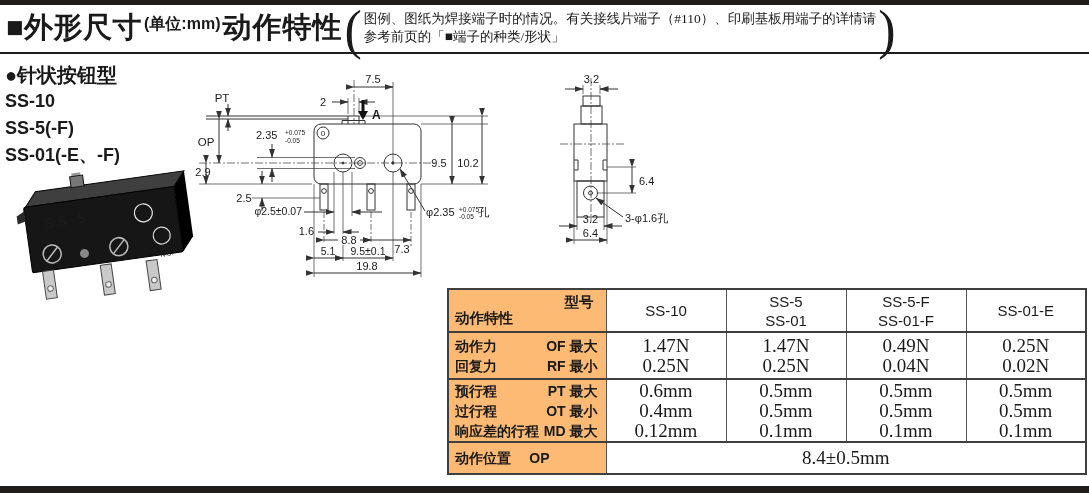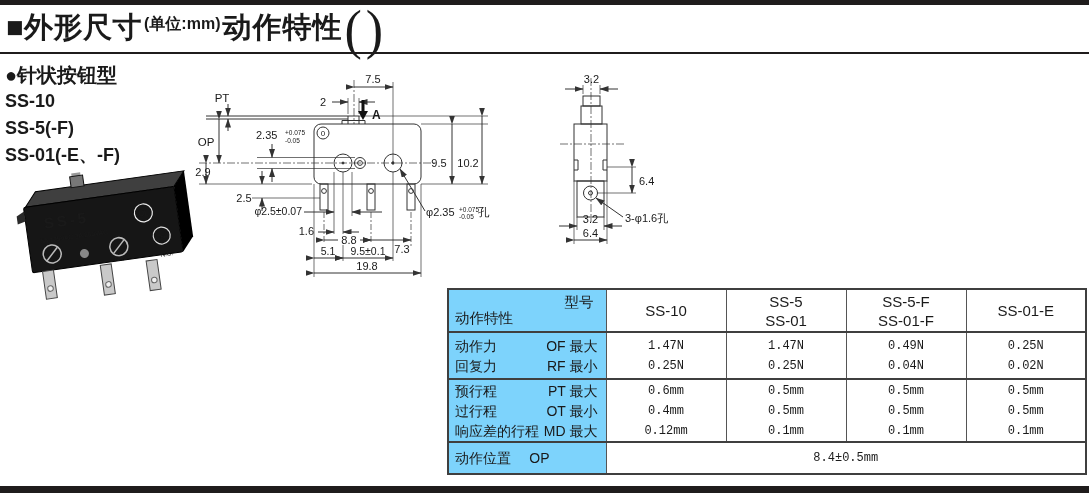--- a/index.html
+++ b/index.html
@@ -15,46 +15,50 @@
   .t-sub{font-size:29px;font-weight:bold;letter-spacing:1px;}
   .paren{font-size:52px;font-weight:400;font-family:"Liberation Serif",serif;
          transform:scaleY(1.05);margin:0 2px;line-height:44px;}
   .note{font-family:"Liberation Serif",serif;font-size:13.5px;line-height:18px;margin-top:2px;}
   .type-label{left:5px;top:62px;font-size:20px;font-weight:bold;}
   .models{left:5px;top:88px;font-size:18px;font-weight:bold;line-height:27px;}
   .spec{left:447px;top:288px;border-collapse:collapse;table-layout:fixed;width:638px;
         border:2px solid #3f3f3f;}
   .spec th,.spec td{border:1px solid #555;padding:0;vertical-align:middle;}
   .spec tr.sep td,.spec tr.sep th{border-top:2px solid #3f3f3f;}
-  .spec .lbl,.spec .corner{background:#7dd3fc;}
+  .spec .lbl,.spec .corner{background:#fdba74;font-weight:bold;}
   .spec th{font-size:15px;font-weight:normal;height:41px;line-height:19px;text-align:center;}
   .corner{position:relative;}
   .c-top{position:absolute;top:3px;right:12px;font-size:14.5px;}
   .c-bot{position:absolute;bottom:3px;left:6px;font-size:14.5px;}
   .lrow{display:flex;justify-content:space-between;padding:0 8px 0 6px;font-size:14px;line-height:20px;}
   .lrow .code{white-space:nowrap;text-align:right;}
-  .vals{text-align:center;font-family:Liberation Mono, monospace;font-size:12px;line-height:20px;}
+  .vals{text-align:center;font-family:Liberation Serif, serif;font-size:19px;line-height:20px;}
   td.vals div{line-height:20px;}
   .g1 td{height:45px;}
   .g2 td{height:61px;}
   .g3 td{height:30px;}
   svg text{font-family:"Liberation Sans",sans-serif;fill:#1a1a1a;}
   svg .dim{font-size:11px;}
   .hairline{stroke:#333;stroke-width:.7;fill:none;}
 </style>
 </head>
 <body>
 
 <div class="abs top-bar"></div>
 
 <div class="abs header">
   <span class="t-main">■外形尺寸</span>
   <span class="t-unit">(单位:mm)</span>
   <span class="t-sub">动作特性</span>
   <span class="paren">(</span>
+  <span class="note">
+    <span>图例、图纸为焊接端子时的情况。有关接线片端子（#110）、印刷基板用端子的详情请</span><br>
+    <span>参考前页的「■端子的种类/形状」</span>
+  </span>
   <span class="paren">)</span>
 </div>
 <div class="abs title-rule"></div>
 
 <div class="abs type-label">●针状按钮型</div>
 <div class="abs models">
   <div>SS-10</div>
   <div>SS-5(-F)</div>
   <div>SS-01(-E、-F)</div>
 </div>

